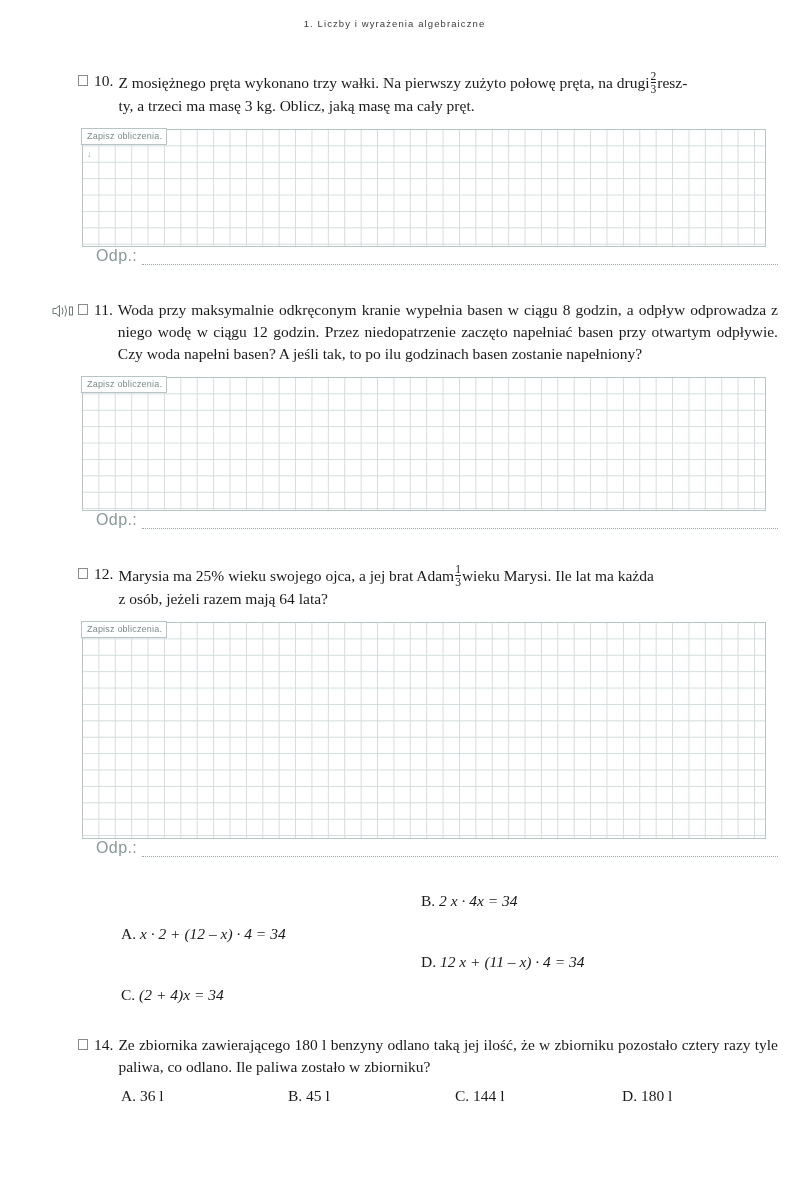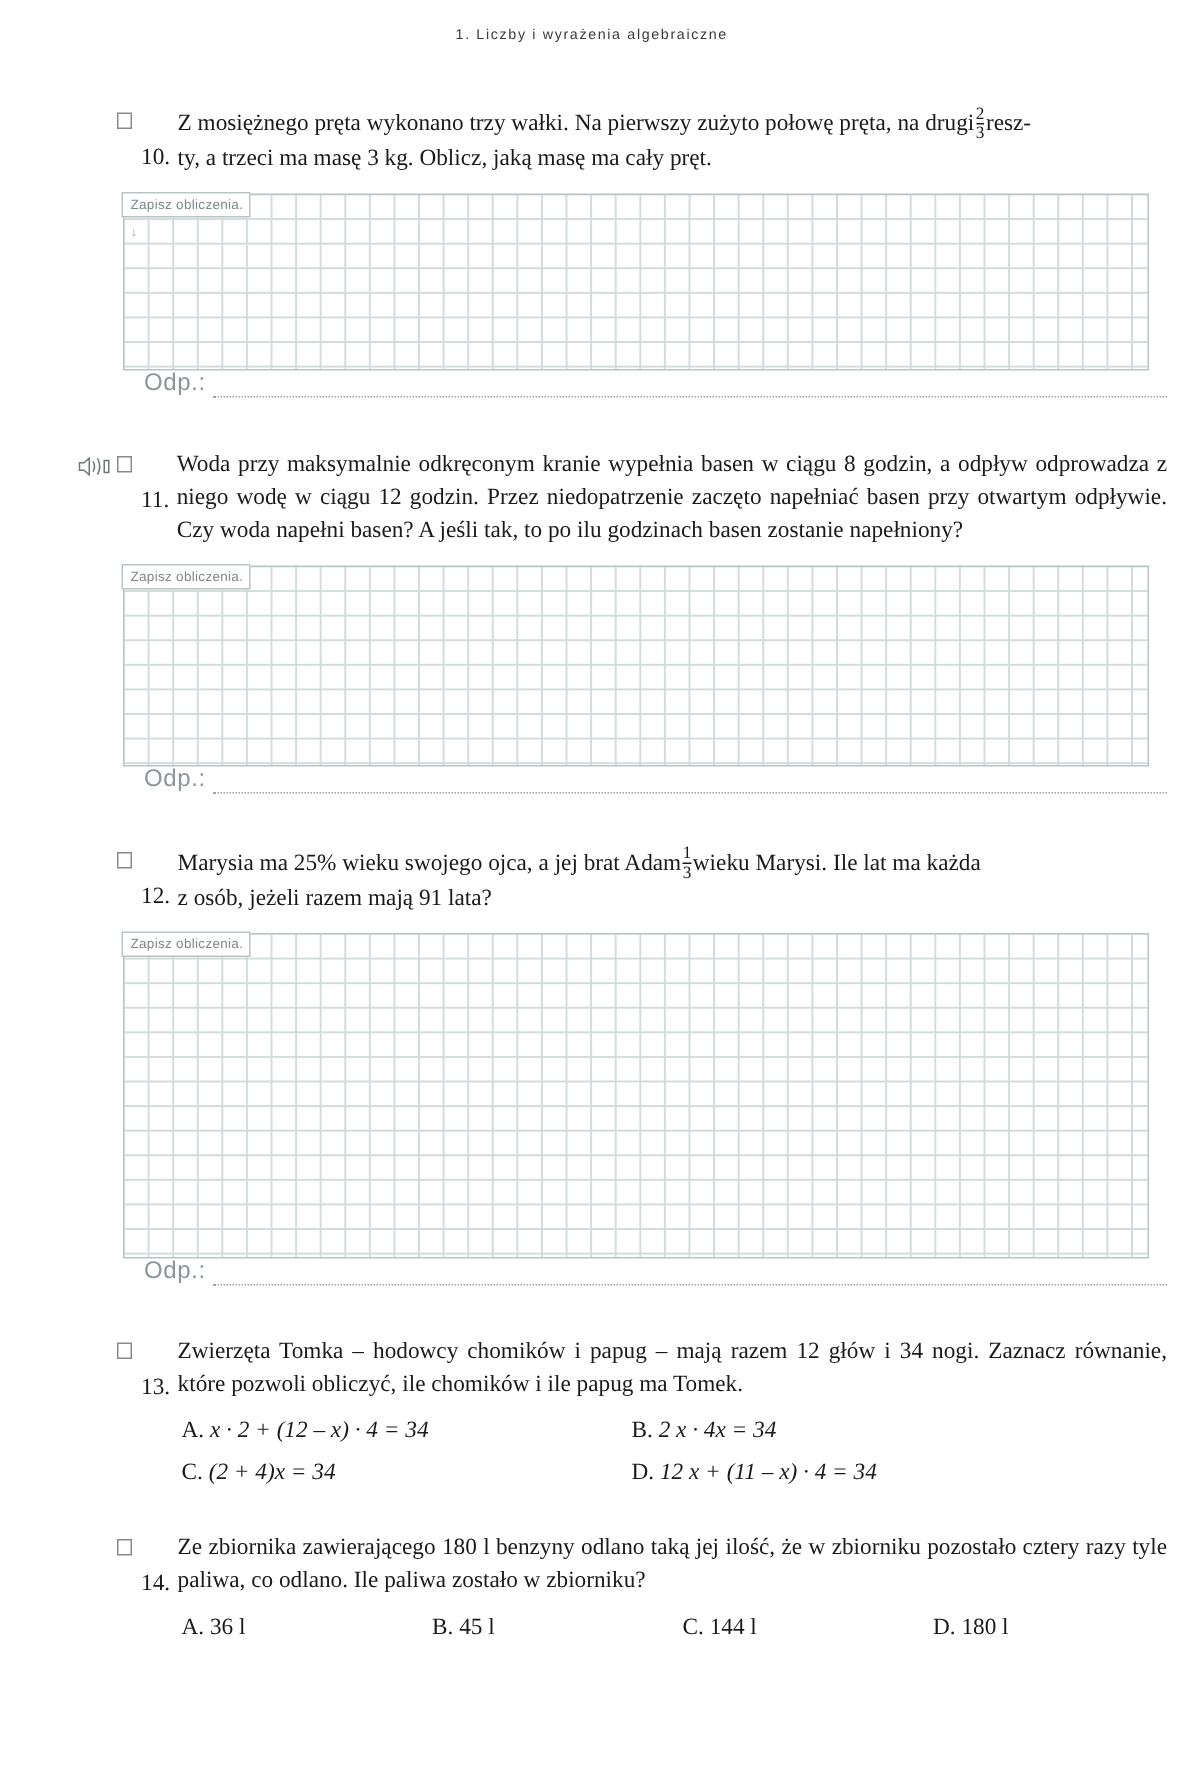--- a/index.html
+++ b/index.html
@@ -54,21 +54,20 @@
     margin-top: 5px;
     margin-right: 6px;
     flex: 0 0 auto;
     background: #fff;
   }
   .num {
     flex: 0 0 auto;
     font-size: 15.5px;
     line-height: 22px;
     margin-right: 5px;
-    margin-top: 24px;
   }
   .body-text {
     font-size: 15.5px;
     line-height: 22px;
     text-align: justify;
     flex: 1 1 auto;
   }
   .frac {
     display: inline-block;
     vertical-align: -0.45em;
@@ -139,21 +138,21 @@
   .options-row {
     display: flex;
     margin-left: 43px;
     margin-top: 7px;
     font-size: 15.5px;
     line-height: 21px;
   }
   .opt {
     flex: 0 0 auto;
   }
-  .opt-a { width: 300px; }
+  .opt-a { width: 300px; margin-top: 33px; }
   .opt-b { width: 300px; }
   .opt4 { width: 167px; }
   .it { font-style: italic; font-family: "Liberation Serif", serif; }
   .speaker {
     position: absolute;
     left: -28px;
     top: 3px;
     width: 24px;
     height: 18px;
   }
@@ -219,39 +218,34 @@
         <span class="dots"></span>
       </div>
     </div>
 
     <div class="task" style="margin-top:34px">
       <div class="task-head">
         <div class="checkbox"></div>
         <div class="num">12.</div>
         <div class="body-text">
           <span>Marysia ma 25% wieku swojego ojca, a jej brat Adam</span><span class="frac"><span class="numr">1</span><span class="den">3</span></span><span>wieku Marysi. Ile lat ma każda</span><br>
-          <span>z osób, jeżeli razem mają 91 lata?</span>
+          <span>z osób, jeżeli razem mają 64 lata?</span>
         </div>
       </div>
       <div class="grid-wrap">
         <div class="grid" style="height:217px"></div>
         <div class="grid-label">Zapisz obliczenia.</div>
       </div>
       <div class="answer-line">
         <span>Odp.:</span>
         <span class="dots"></span>
       </div>
     </div>
 
     <div class="task" style="margin-top:33px">
-      <div class="task-head">
-        <div class="checkbox"></div>
-        <div class="num">13.</div>
-        <div class="body-text">Zwierzęta Tomka – hodowcy chomików i papug – mają razem 12 głów i 34 nogi. Zaznacz równanie, które pozwoli obliczyć, ile chomików i ile papug ma Tomek.</div>
-      </div>
       <div class="options-row">
         <div class="opt opt-a">
           <span>A.</span>
           <span class="it">x · 2 + (12 – x) · 4 = 34</span>
         </div>
         <div class="opt opt-b">
           <span>B.</span>
           <span class="it">2 x · 4x = 34</span>
         </div>
       </div>

